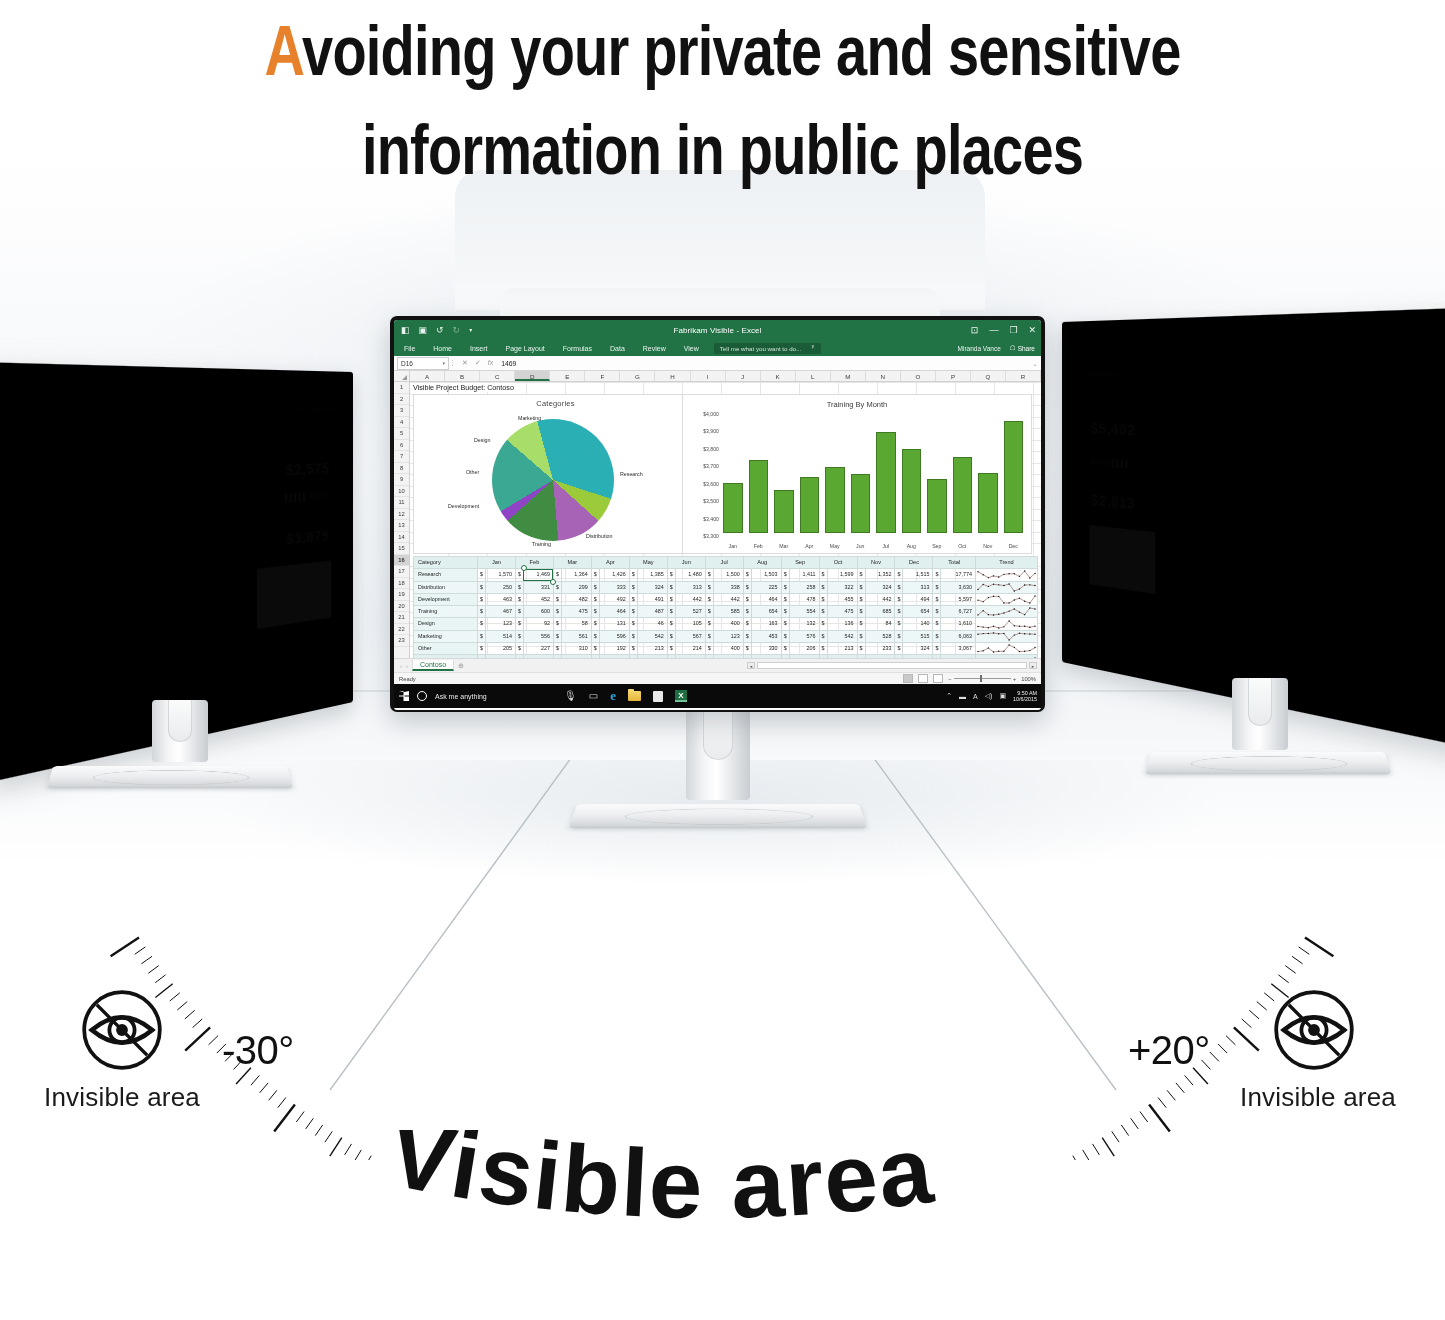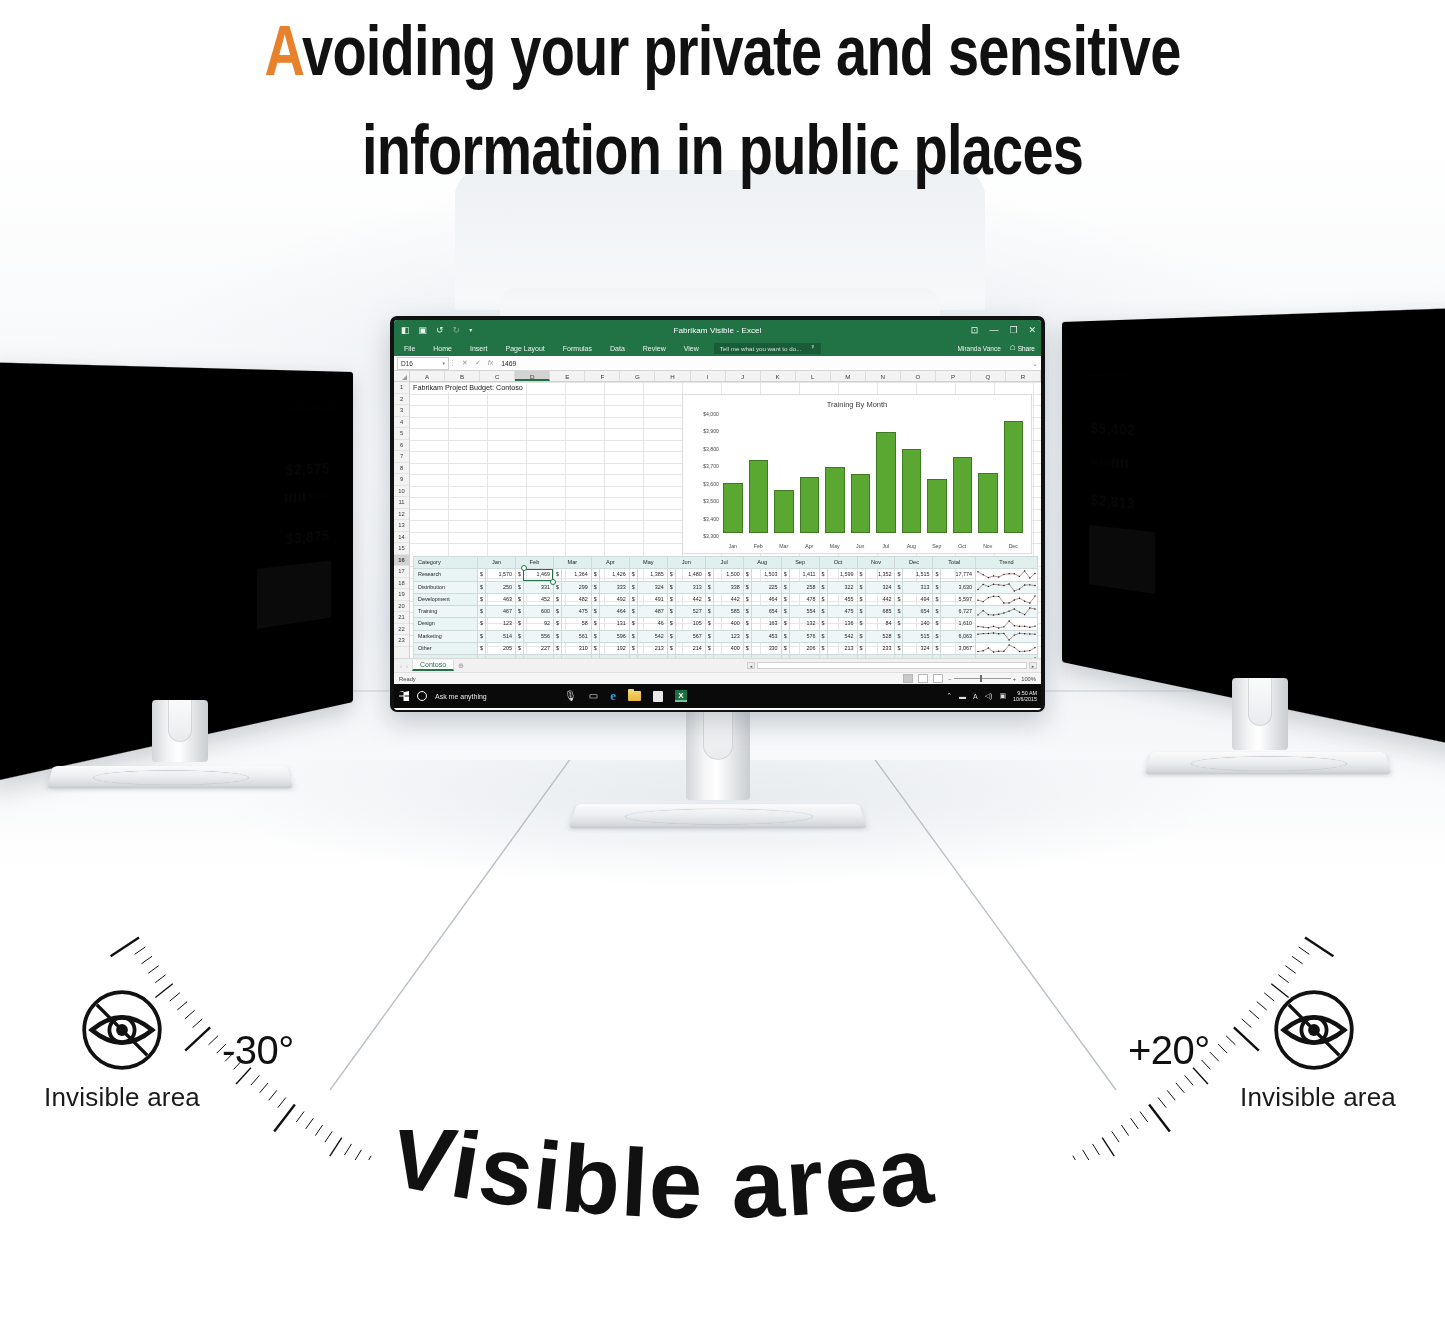--- a/index.html
+++ b/index.html
@@ -440,22 +440,33 @@
             <div class="row-num sel">16</div>
             <div class="row-num">17</div>
             <div class="row-num">18</div>
             <div class="row-num">19</div>
             <div class="row-num">20</div>
             <div class="row-num">21</div>
             <div class="row-num">22</div>
             <div class="row-num">23</div>
           </div>
         <div class="grid-area">
-          <div class="a1-title">Fabrikam Project Budget: Contoso</div>
-
+          <div class="a1-title">Visible Project Budget: Contoso</div>
+
+          <div class="chart-pie">
+            <div class="chart-title">Categories</div>
+            <div class="pie"></div>
+            <div class="pie-lbl" style="left:206px; top:76px;">Research</div>
+            <div class="pie-lbl" style="left:172px; top:138px;">Distribution</div>
+            <div class="pie-lbl" style="left:118px; top:146px;">Training</div>
+            <div class="pie-lbl" style="left:34px; top:108px;">Development</div>
+            <div class="pie-lbl" style="left:52px; top:74px;">Other</div>
+            <div class="pie-lbl" style="left:60px; top:42px;">Design</div>
+            <div class="pie-lbl" style="left:104px; top:20px;">Marketing</div>
+          </div>
 
           <div class="chart-bar">
             <div class="bc-title">Training By Month</div>
             <div id="bc-yaxis">
                 <div class="bc-ylab" style="top: 16px;">$4,000</div>
                 <div class="bc-ylab" style="top: 33.4286px;">$3,900</div>
                 <div class="bc-ylab" style="top: 50.8571px;">$3,800</div>
                 <div class="bc-ylab" style="top: 68.2857px;">$3,700</div>
                 <div class="bc-ylab" style="top: 85.7143px;">$3,600</div>
                 <div class="bc-ylab" style="top: 103.143px;">$3,500</div>

